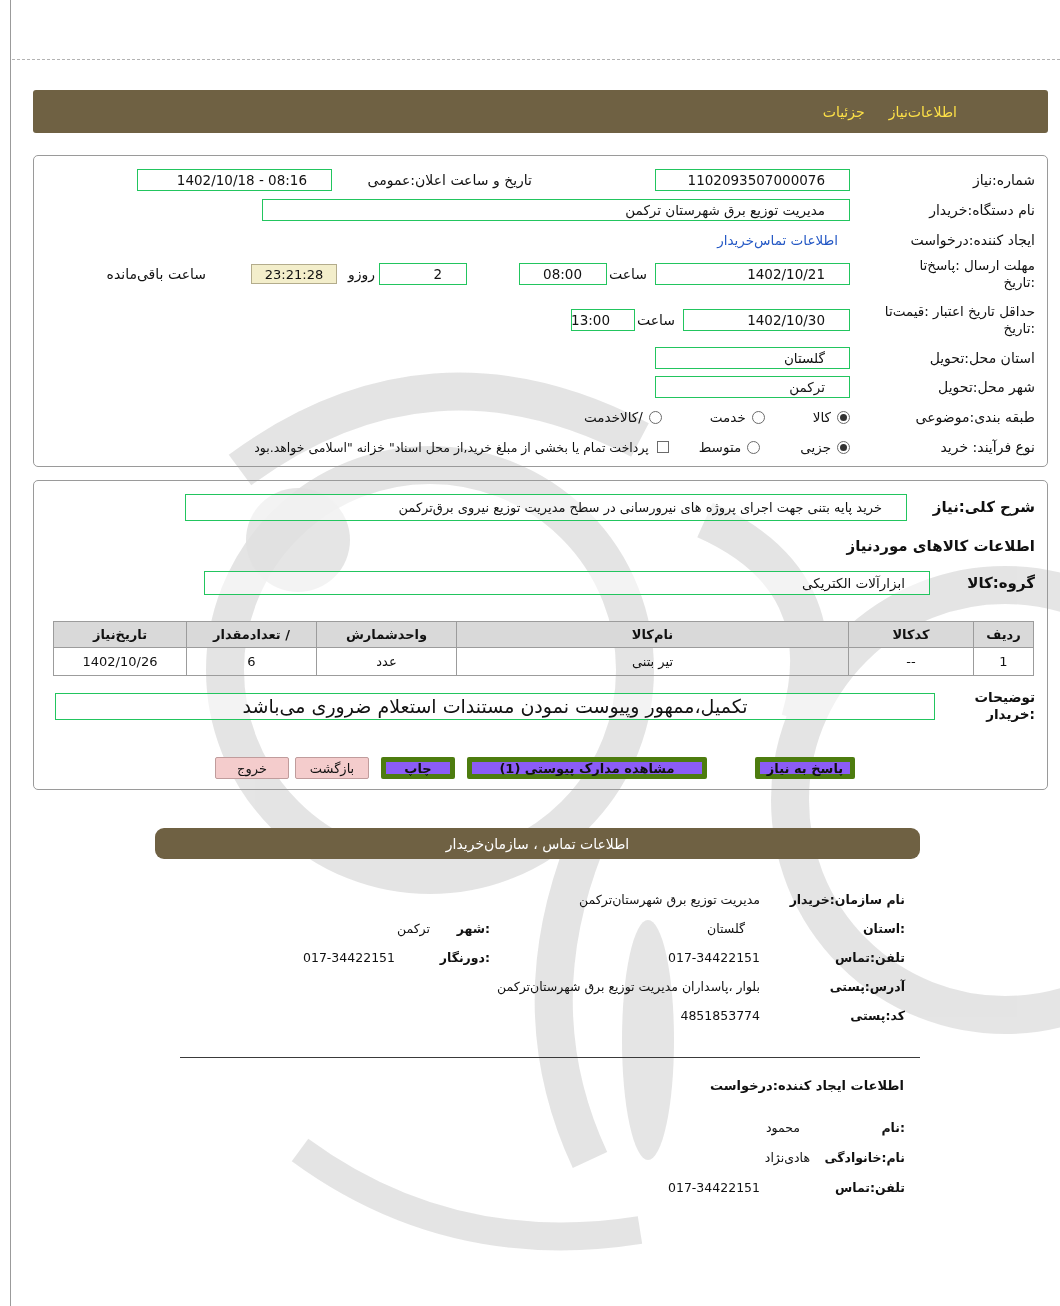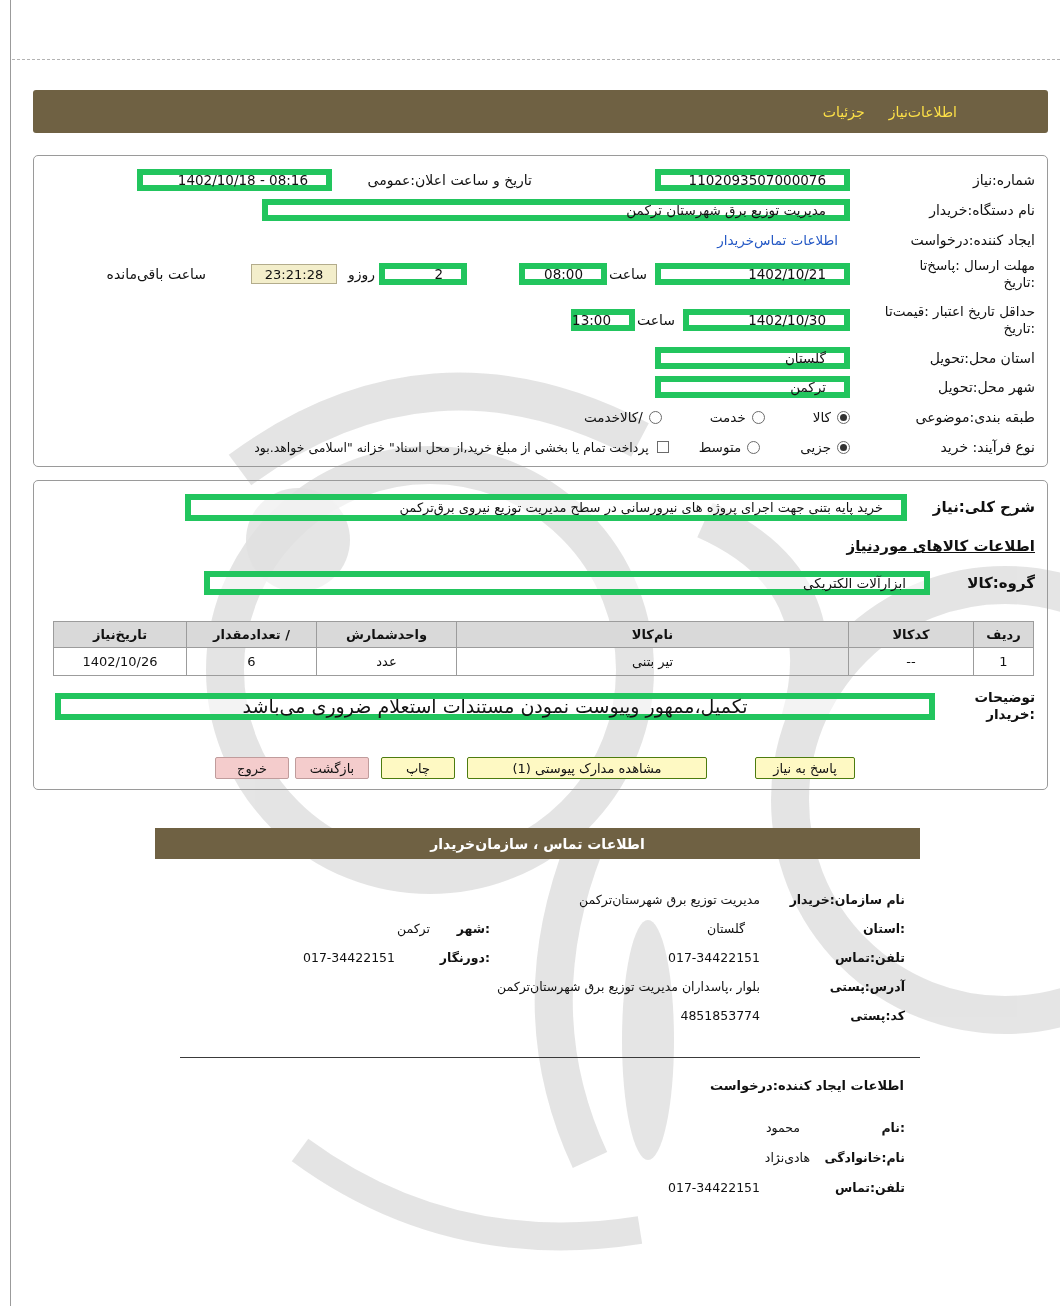--- a/index.html
+++ b/index.html
@@ -14,39 +14,39 @@
   .tab.t2{margin-right:24px;}
   .panel{position:absolute;border:1px solid #9a9a9a;border-radius:5px;background:transparent;z-index:1;}
   #panel1{left:33px;top:155px;width:1015px;height:312px;}
   #panel2{left:33px;top:480px;width:1015px;height:310px;}
   .r{position:absolute;right:12px;left:12px;display:flex;direction:rtl;align-items:center;height:24px;}
   .r.tall{height:36px;}
   .lbl{font-size:14px;color:#111;flex:none;text-align:start;}
   .lbl2{font-size:13.5px;line-height:17px;}
   .w185{width:185px;}
   .sp{flex:none;display:block;}
-  .inp{flex:none;border:6px solid #22c55e;height:22px;display:flex;align-items:center;padding:0 18px;font-size:13.5px;background:rgba(255,255,255,0.55);direction:rtl;justify-content:flex-start;}
+  .inp{flex:none;border:1px solid #22c55e;height:22px;display:flex;align-items:center;padding:0 24px;font-size:13.5px;background:rgba(255,255,255,0.55);direction:rtl;justify-content:flex-start;}
   .inp.num{direction:ltr;justify-content:flex-end;}
   .link{color:#2458c5;font-size:13.5px;cursor:pointer;flex:none;}
   .countdown{flex:none;background:#f3eecb;border:1px solid #b3ac8c;height:20px;width:86px;display:flex;align-items:center;justify-content:center;font-size:13px;direction:ltr;}
   .radio{width:13px;height:13px;border:1px solid #6b6b6b;border-radius:50%;background:#fff;flex:none;position:relative;margin-left:6px;cursor:pointer;}
   .radio.on::after{content:"";position:absolute;left:2px;top:2px;right:2px;bottom:2px;background:#333;border-radius:50%;}
   .chk{width:12px;height:12px;border:1px solid #6b6b6b;background:#fff;flex:none;margin-left:8px;cursor:pointer;}
   .opt{font-size:13.5px;flex:none;}
   .note{font-size:12.5px;flex:none;}
   .bold{font-weight:bold;}
-  .sect-title{position:absolute;right:12px;font-size:15px;font-weight:bold;text-decoration:underline;}
+  .sect-title{position:absolute;right:12px;font-size:15px;font-weight:bold;}
   .goods{border-collapse:collapse;position:absolute;top:140px;right:13px;direction:rtl;}
   .goods th{background:#d9d9d9;border:1px solid #9c9c9c;font-size:13px;height:26px;font-weight:bold;text-align:center;}
   .goods td{border:1px solid #9c9c9c;font-size:13px;height:28px;text-align:center;background:transparent;}
   .btnrow{position:absolute;right:12px;left:12px;top:276px;display:flex;direction:rtl;align-items:center;}
   .btn{flex:none;height:22px;display:flex;align-items:center;justify-content:center;font-size:13px;border-radius:2px;cursor:pointer;}
-  .btn.green{background:#fef9c3;border:1px solid #4d7c0f;}
+  .btn.green{background:#8b5cf6;border:5px solid #4d7c0f;font-weight:bold;}
   .btn.pink{background:#f4cccc;border:1px solid #c09c9c;}
-  .contact-hdr{position:absolute;left:155px;top:828px;width:765px;height:31px;background:#6f6143;color:#fff;font-weight:bold;font-size:14px;display:flex;align-items:center;justify-content:center;border-radius:0;z-index:1;}
+  .contact-hdr{position:absolute;left:155px;top:828px;width:765px;height:31px;background:#6f6143;color:#fff;font-weight:normal;font-size:14px;display:flex;align-items:center;justify-content:center;border-radius:9px;z-index:1;}
   .cl{position:absolute;font-size:12.5px;font-weight:bold;direction:rtl;z-index:1;white-space:nowrap;}
   .cv{position:absolute;font-size:12.5px;direction:rtl;z-index:1;white-space:nowrap;}
   .cv.ltr{direction:ltr;}
   .sepline{position:absolute;left:180px;top:1057px;width:740px;border-top:1px solid #3a3a3a;z-index:1;}
 </style>
 </head>
 <body>
 
 <div class="page" dir="rtl">
 

